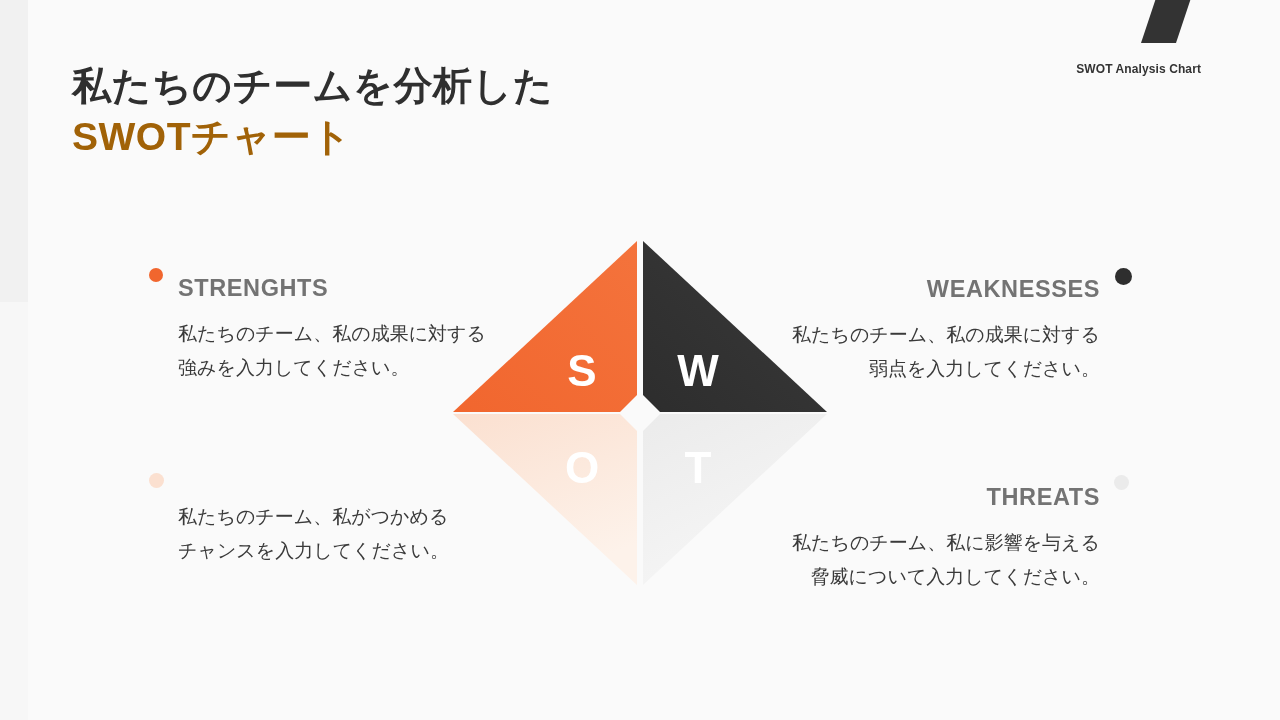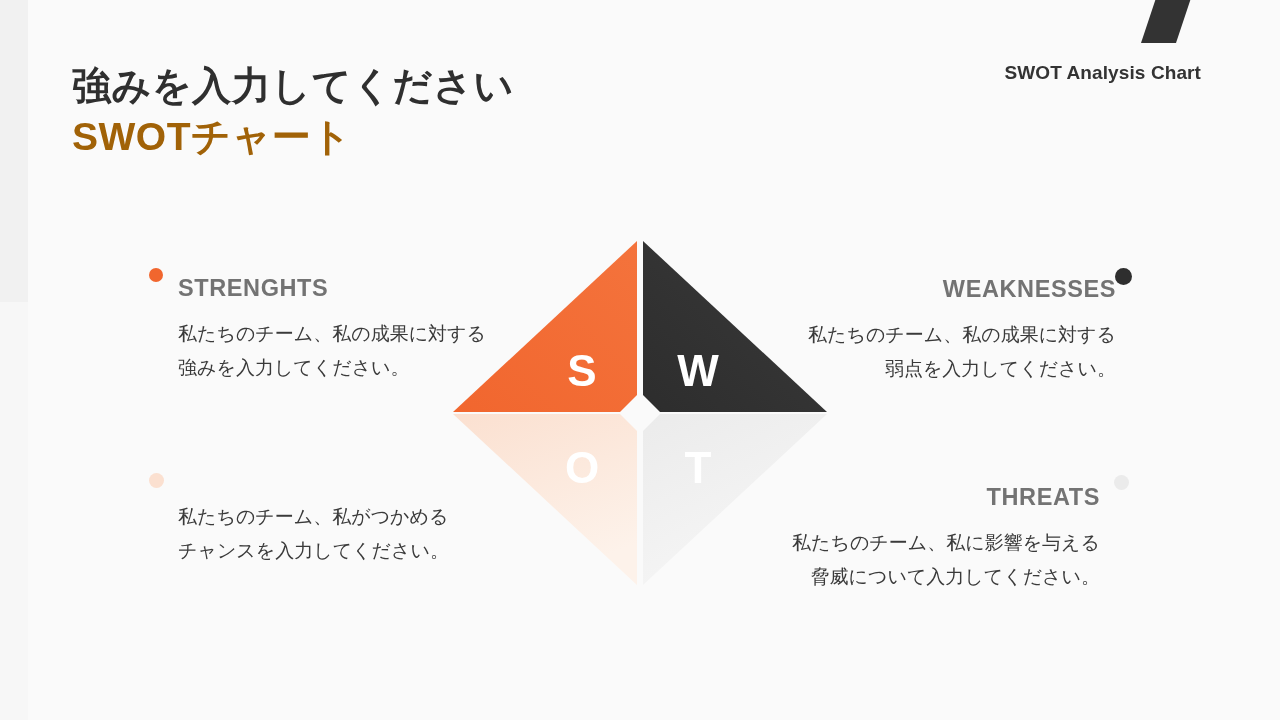--- a/index.html
+++ b/index.html
@@ -47,21 +47,21 @@
     width: 50px;
     height: 45px;
     background: #333333;
     clip-path: polygon(30% 0%, 100% 0%, 70% 100%, 0% 100%);
   }
 
   .brand-label {
     position: absolute;
     right: 79px;
     top: 62px;
-    font-size: 19px;
+    font-size: 12px;
     font-weight: bold;
     color: #333333;
     letter-spacing: 0.1px;
     white-space: nowrap;
     text-align: right;
     margin-left: 28px;
   }
 
   
   .title {
@@ -104,21 +104,21 @@
     position: absolute;
     border-radius: 50%;
   }
 
   
   .quad-left { text-align: left; }
   .quad-right { text-align: right; }
 
   #quad-strengths { left: 178px; top: 276px; }
   #quad-opportunities { left: 178px; top: 485px; }
-  #quad-weaknesses { right: 164px; top: 277px; }
+  #quad-weaknesses { right: 180px; top: 277px; }
   #quad-threats { right: 180px; top: 485px; }
 
   #dot-strengths { left: 149px; top: 268px; width: 14px; height: 14px; background: #f1662e; }
   #dot-weaknesses { left: 1115px; top: 268px; width: 17px; height: 17px; background: #2e2e2e; }
   #dot-opportunities { left: 149px; top: 473px; width: 15px; height: 15px; background: #fbe0d0; }
   #dot-threats { left: 1114px; top: 475px; width: 15px; height: 15px; background: #ebebeb; }
 
   
   #diamond {
     position: absolute;
@@ -144,21 +144,21 @@
 <div id="slide">
 
   <div class="left-strip"></div>
   <div class="left-strip-low"></div>
 
   <div class="corner-slash"></div>
 
   <div class="brand-label">SWOT Analysis Chart</div>
 
   <div class="title">
-    <div class="title-line title-line1">強みを入力してください</div>
+    <div class="title-line title-line1">私たちのチームを分析した</div>
     <div class="title-line title-line2">SWOTチャート</div>
   </div>
 
   <div id="diamond">
     <svg viewBox="0 0 376 346" xmlns="http://www.w3.org/2000/svg">
       <defs>
         <linearGradient id="gradS" x1="0" y1="1" x2="1" y2="0">
           <stop offset="0%" stop-color="#f1662e"></stop>
           <stop offset="100%" stop-color="#f4733c"></stop>
         </linearGradient>

